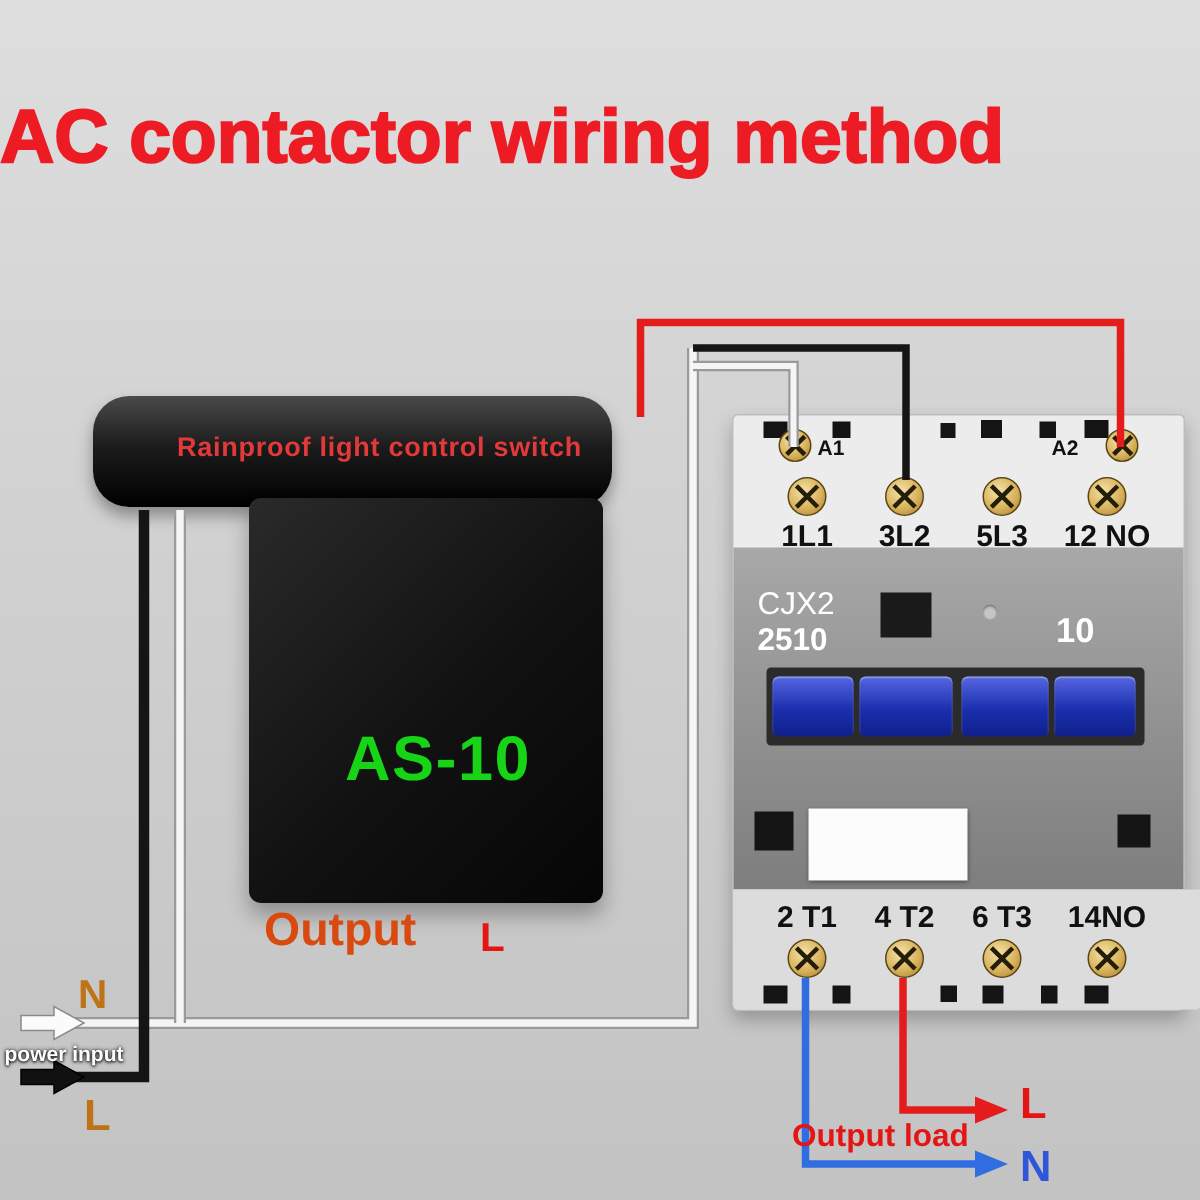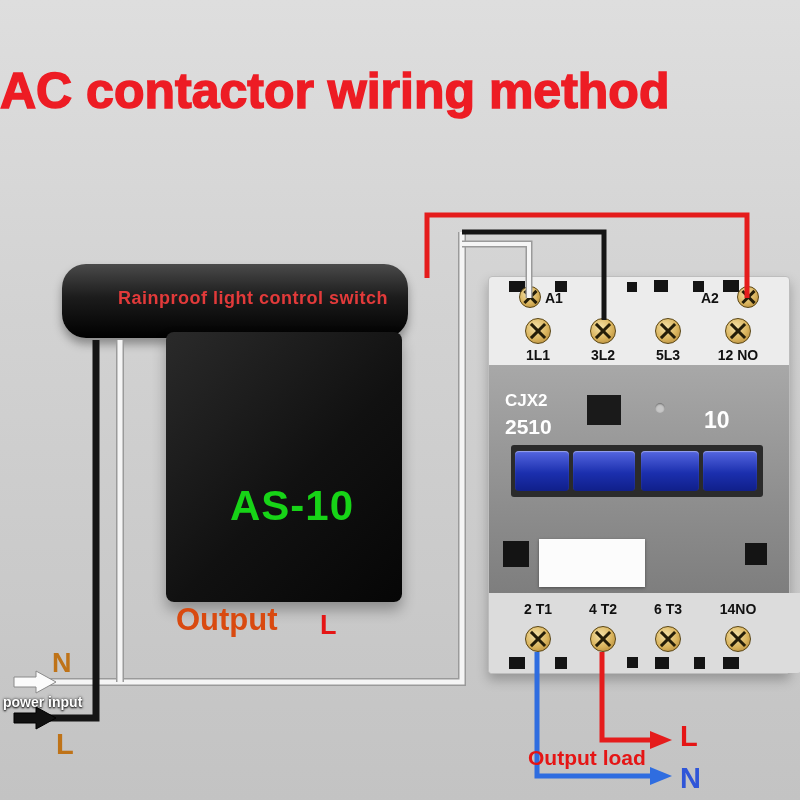--- a/index.html
+++ b/index.html
@@ -58,28 +58,28 @@
   .screw::after{transform:translateY(-50%) rotate(-45deg);}
   .sz22{width:22px;height:22px;}
   .sz26{width:26px;height:26px;}
   .s-a1{left:30px;top:9px;}
   .s-a2{left:248px;top:9px;}
   .coil-lbl{position:absolute;top:13px;font-size:14px;font-weight:bold;color:#111;}
   .a1{left:56px;}
   .a2{left:212px;}
   .row1 .screw{top:41px;}
   .p1{left:36px;} .p2{left:101px;} .p3{left:166px;} .p4{left:236px;}
-  .tlbl{position:absolute;width:60px;text-align:center;font-size:14px;font-weight:bold;color:#111;}
+  .tlbl{position:absolute;width:60px;text-align:center;font-size:20px;font-weight:bold;color:#111;}
   .top-lbl{top:70px;}
   .c1{left:19px;} .c2{left:84px;} .c3{left:149px;} .c4{left:219px;}
   .mid{
     position:absolute;left:0;top:88px;width:100%;height:228px;
     background:linear-gradient(180deg,#a8a8a8 0%,#8e8e8e 60%,#7e7e7e 100%);
   }
-  .model1{position:absolute;left:16px;top:26px;font-size:17px;font-weight:bold;color:#fff;}
+  .model1{position:absolute;left:16px;top:26px;font-size:21px;font-weight:normal;color:#fff;}
   .model2{position:absolute;left:16px;top:50px;font-size:21px;font-weight:bold;color:#fff;}
   .mid-patch{left:98px;top:30px;width:34px;height:30px;background:#1a1a1a;}
   .mid-dot{position:absolute;left:166px;top:38px;width:10px;height:10px;border-radius:50%;background:#c6c6c6;box-shadow:inset 0 1px 2px #666;}
   .rating{position:absolute;left:215px;top:42px;font-size:23px;font-weight:bold;color:#fff;}
   .rocker-strip{position:absolute;left:22px;top:80px;width:252px;height:52px;background:#2b2b2b;border-radius:3px;}
   .rocker{position:absolute;top:6px;height:40px;border-radius:4px;
     background:linear-gradient(180deg,#5566e0 0%,#1b2fae 55%,#101f8a 100%);
     box-shadow:inset 0 1px 1px rgba(255,255,255,.4);}
   .r1{left:4px;width:54px;} .r2{left:62px;width:62px;} .r3{left:130px;width:58px;} .r4{left:192px;width:54px;}
   .mid-sq-l{left:14px;top:176px;width:26px;height:26px;}

